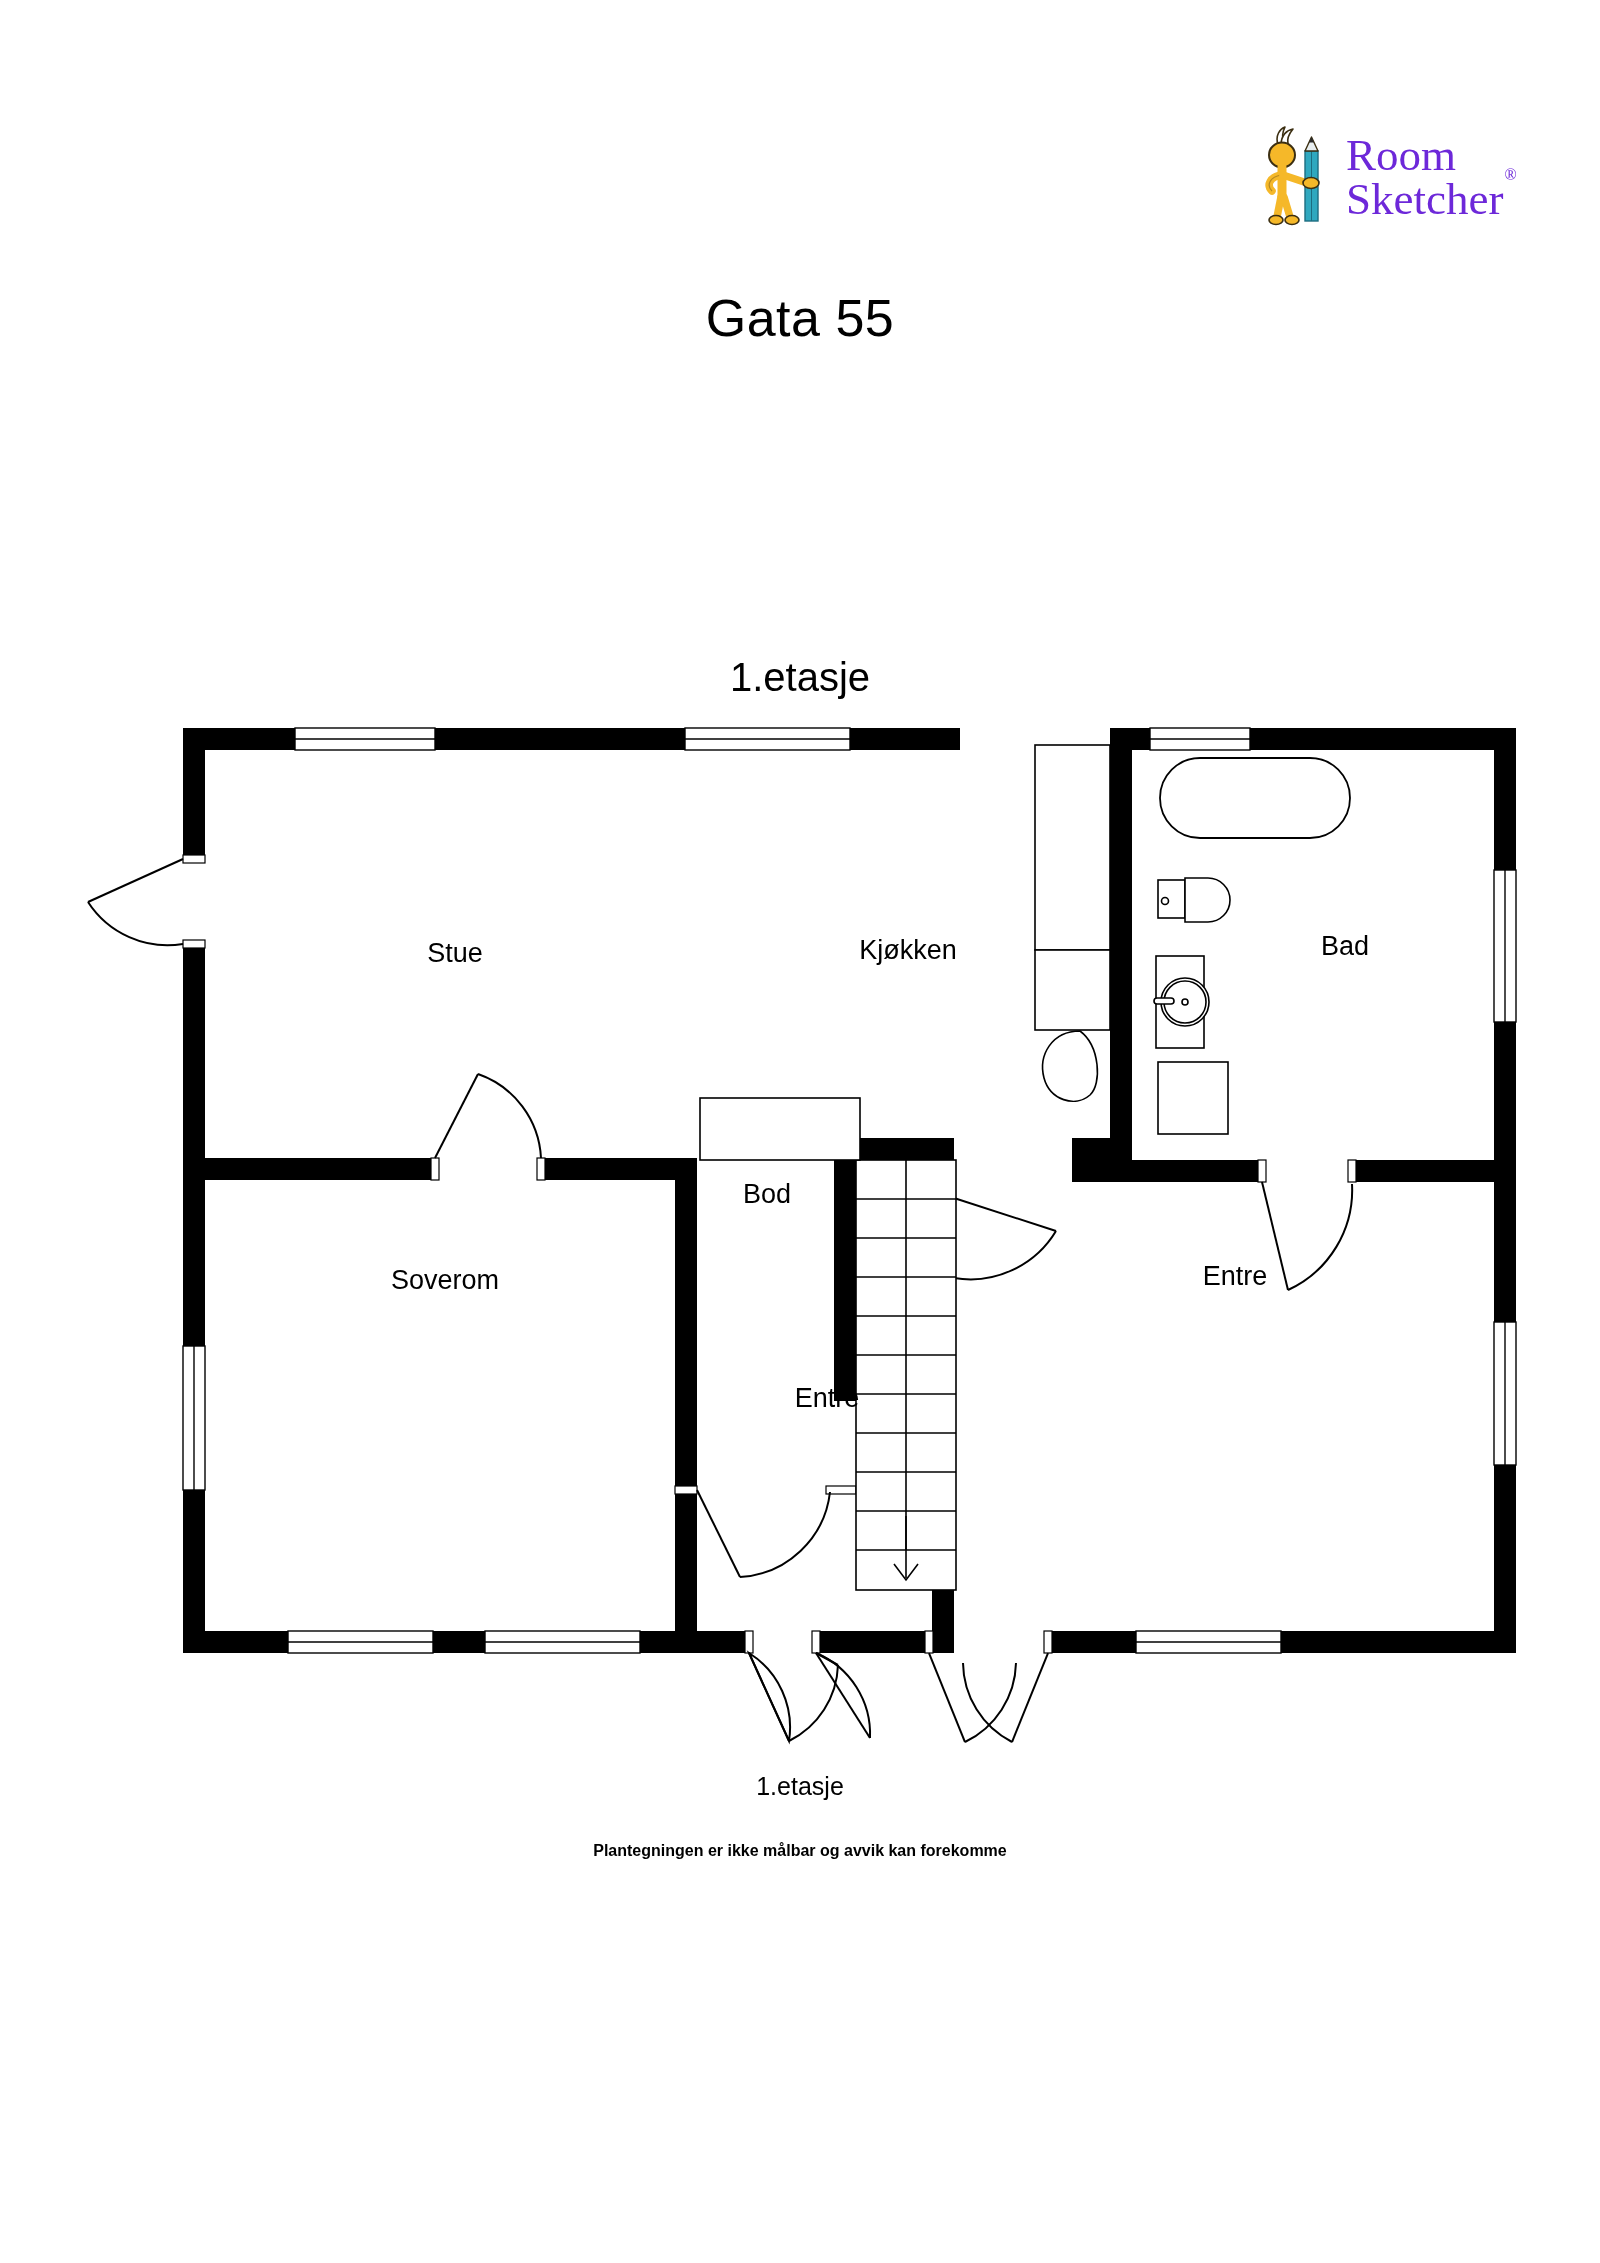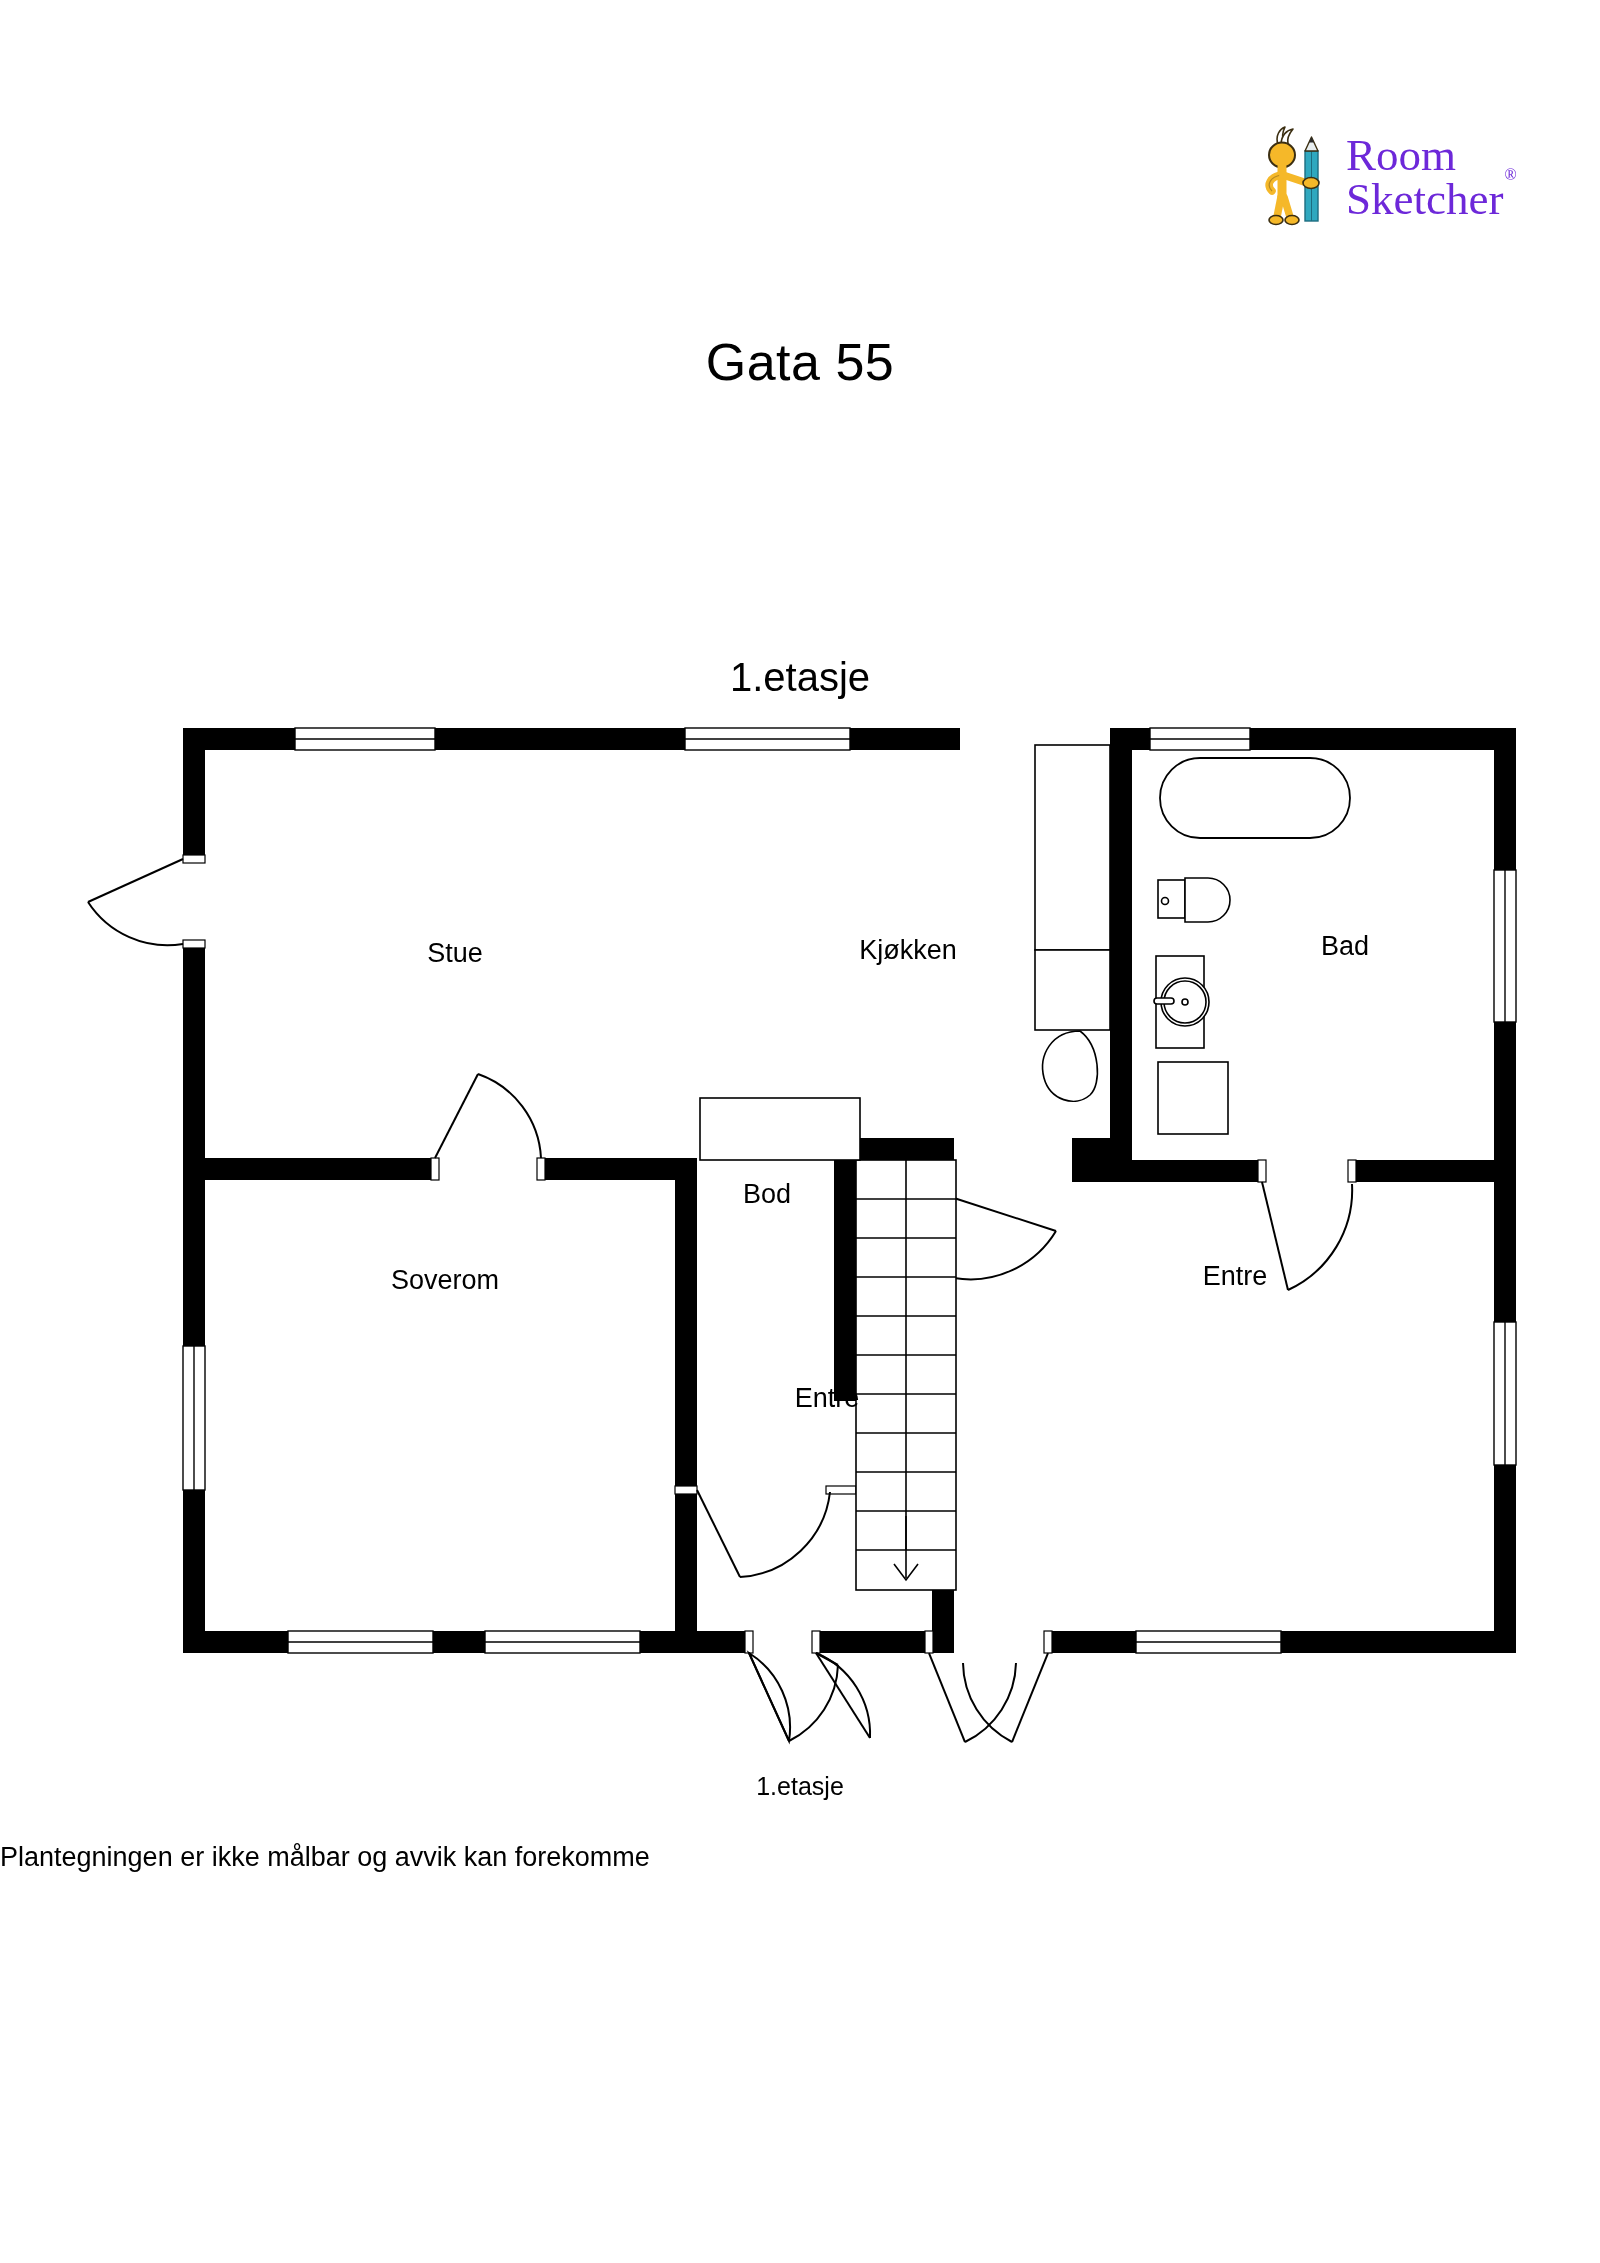--- a/index.html
+++ b/index.html
@@ -55,21 +55,20 @@
   
   .doc-title {
     position: absolute;
     left: 0;
     right: 0;
     top: 288px;
     text-align: center;
     font-size: 52px;
     font-weight: 400;
     letter-spacing: 0.5px;
-    margin-top: 44px;
   }
   .floor-heading {
     position: absolute;
     left: 0;
     right: 0;
     top: 655px;
     text-align: center;
     font-size: 40px;
     font-weight: 400;
   }
@@ -79,22 +78,23 @@
     right: 0;
     top: 1772px;
     text-align: center;
     font-size: 25px;
   }
   .disclaimer {
     position: absolute;
     left: 0;
     right: 0;
     top: 1842px;
-    text-align: left;
-    font-size: 27px;
+    text-align: center;
+    font-size: 16px;
+    font-weight: bold;
   }
 
   
   .plan-wrap {
     position: absolute;
     left: 0;
     top: 690px;
     width: 1540px;
     height: 1060px;
   }

